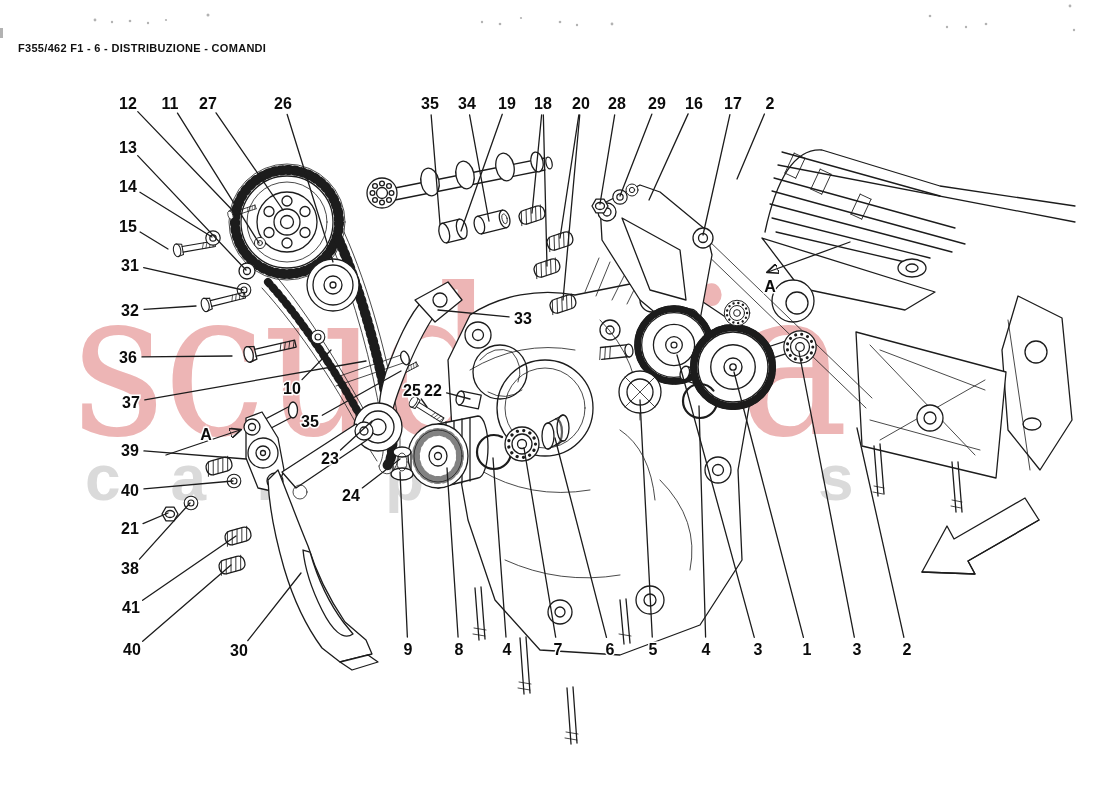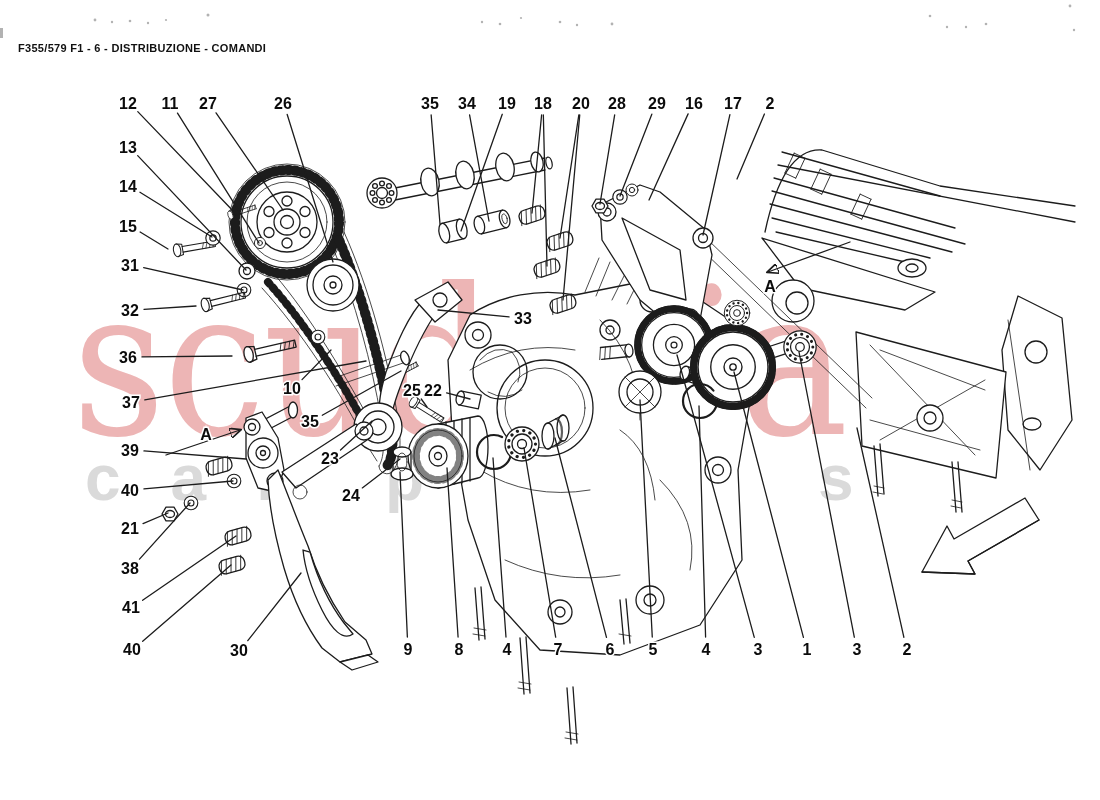--- a/index.html
+++ b/index.html
@@ -28,21 +28,21 @@
   #art text{stroke:none;fill:#0b0b0b;font-family:"Liberation Sans",sans-serif;
             font-weight:bold;font-size:16px;text-anchor:middle;
             paint-order:stroke;stroke:#ffffff;stroke-width:3px;}
   #art .speck{fill:#8a8a8a;stroke:none;}
 </style>
 </head>
 <body>
 
 <div id="page">
 
-  <div id="title">F355/579 F1 - 6 - DISTRIBUZIONE - COMANDI</div>
+  <div id="title">F355/462 F1 - 6 - DISTRIBUZIONE - COMANDI</div>
 
   <div class="wm-red">scuderia</div>
   <div class="wm-gray" id="wm-car">car</div>
   <div class="wm-gray" id="wm-parts">parts</div>
 
   <svg id="art" width="1100" height="800" viewBox="0 0 1100 800">
     <defs>
       <pattern id="flagpat" patternUnits="userSpaceOnUse" width="92" height="112" patternTransform="matrix(0.96,0.34,-0.44,0.9,0,0)">
         <rect class="flag" x="0" y="0" width="46" height="56" fill="#e4e4e4"></rect>
         <rect class="flag" x="46" y="56" width="46" height="56" fill="#e4e4e4"></rect>

